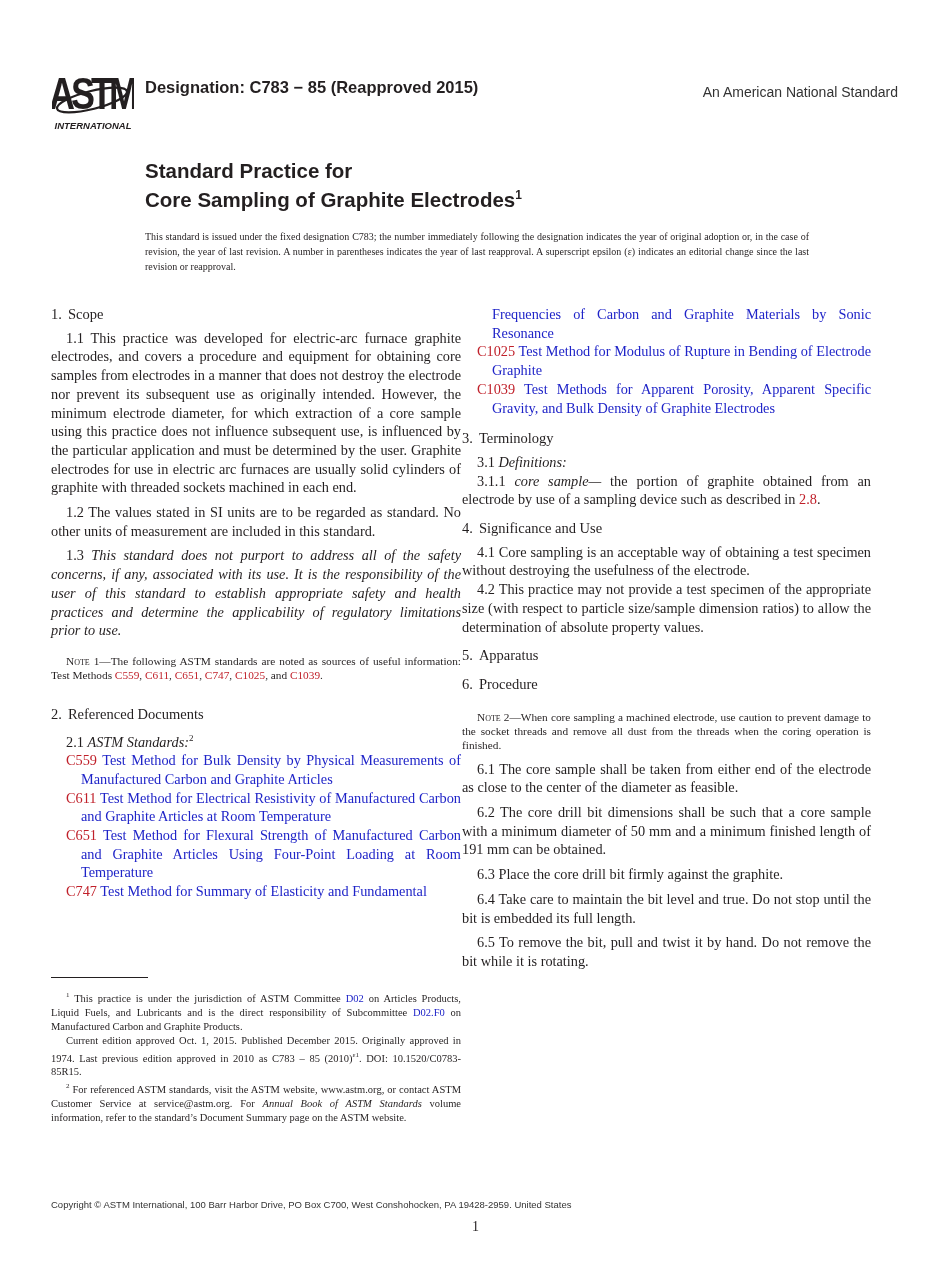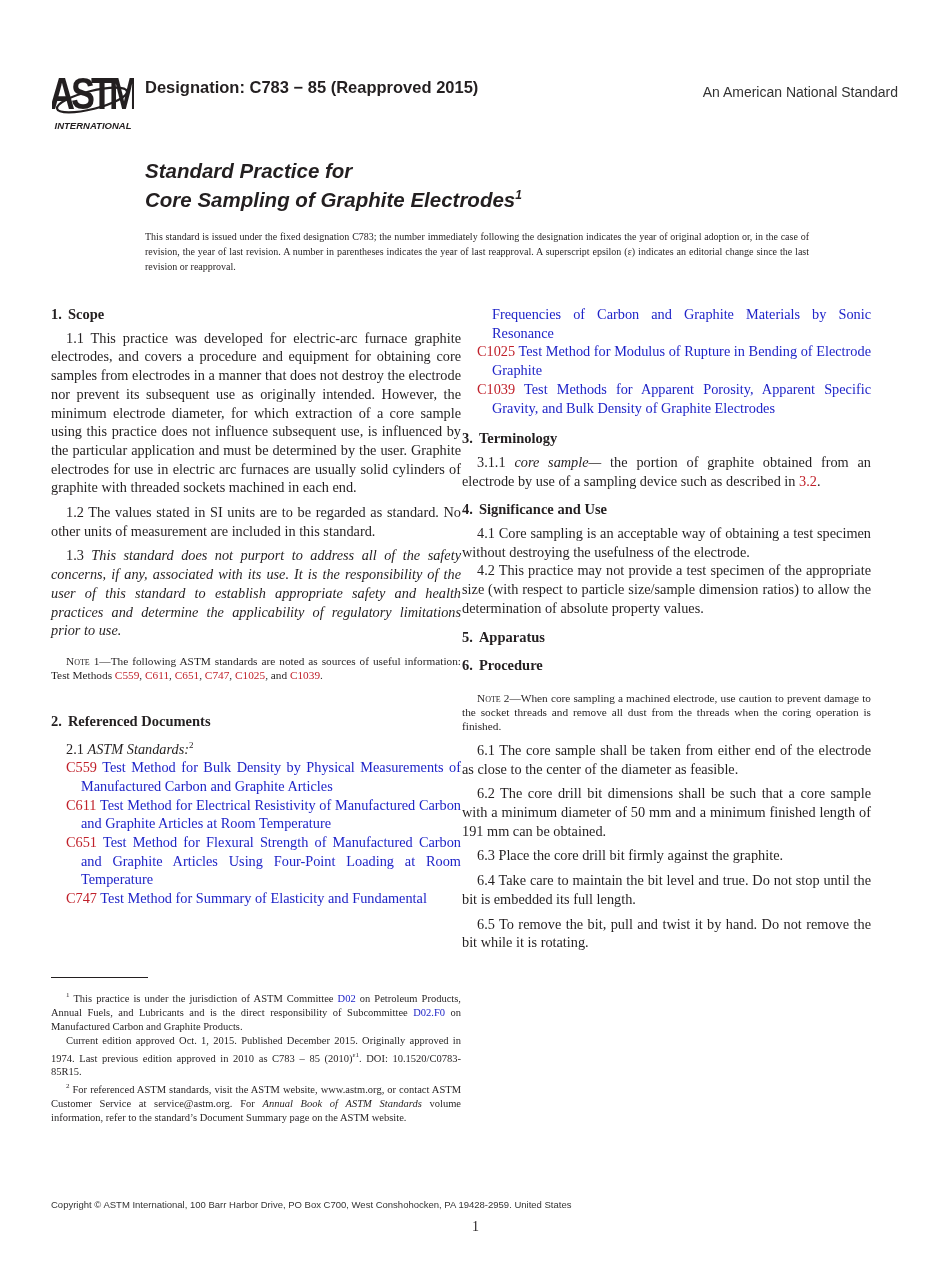--- a/index.html
+++ b/index.html
@@ -5,31 +5,31 @@
   html, body { margin: 0; padding: 0; background: #ffffff; }
   body { width: 950px; height: 1272px; position: relative; overflow: hidden;
          font-family: "Liberation Serif", "DejaVu Serif", serif; color: #231f20; }
   .sans { font-family: "Liberation Sans", "DejaVu Sans", sans-serif; }
   .abs { position: absolute; }
 
   
   #logo { left: 52px; top: 62px; width: 82px; height: 70px; }
   #designation { left: 145px; top: 78px; font-size: 16.5px; font-weight: bold; }
   #ans { right: 52px; top: 84px; font-size: 14px; color: #333; }
-  #title { left: 145px; top: 158px; font-size: 20.5px; font-weight: bold; line-height: 25px; font-style: italic; }
+  #title { left: 145px; top: 158px; font-size: 20.5px; font-weight: bold; line-height: 25px; }
   #title sup { font-size: 12px; }
   #intro { left: 145px; top: 229px; width: 664px; font-size: 10px; line-height: 15px;
            text-align: justify; color: #231f20; }
 
   
   .col { position: absolute; font-size: 14.3px; line-height: 18.7px; }
   #col-left { left: 51px; top: 305px; width: 410px; }
   #col-right { left: 462px; top: 305px; width: 409px; }
 
-  .h { font-weight: bold; font-size: 14.5px; margin: 0 0 5px 0; }
+  .h { font-weight: normal; font-size: 14.5px; margin: 0 0 5px 0; }
   .h span.num { margin-right: 6px; }
   .p { text-align: justify; text-indent: 15px; margin: 0 0 6px 0; }
   .p.tight { margin-bottom: 0; }
   .note { font-size: 11.3px; line-height: 14px; text-align: justify; text-indent: 15px; margin: 0 0 10px 0; }
   .sc { font-variant: small-caps; }
   .red { color: #c0202a; }
   .blue { color: #1f24c8; }
   .ref { padding-left: 30px; text-indent: -15px; text-align: justify; margin: 0; }
   .sec { margin-top: 12px; }
 
@@ -62,42 +62,43 @@
 
 <div id="intro" class="abs">This standard is issued under the fixed designation C783; the number immediately following the designation indicates the year of original adoption or, in the case of revision, the year of last revision. A number in parentheses indicates the year of last reapproval. A superscript epsilon (ε) indicates an editorial change since the last revision or reapproval.</div>
 
 <div id="col-left" class="col">
   <div class="h"><span class="num">1.</span><span>Scope</span></div>
   <p class="p">1.1 This practice was developed for electric-arc furnace graphite electrodes, and covers a procedure and equipment for obtaining core samples from electrodes in a manner that does not destroy the electrode nor prevent its subsequent use as originally intended. However, the minimum electrode diameter, for which extraction of a core sample using this practice does not influence subsequent use, is influenced by the particular application and must be determined by the user. Graphite electrodes for use in electric arc furnaces are usually solid cylinders of graphite with threaded sockets machined in each end.</p>
   <p class="p">1.2 The values stated in SI units are to be regarded as standard. No other units of measurement are included in this standard.</p>
   <p class="p"><span>1.3</span> <i>This standard does not purport to address all of the safety concerns, if any, associated with its use. It is the responsibility of the user of this standard to establish appropriate safety and health practices and determine the applicability of regulatory limitations prior to use.</i></p>
   <p class="note" style="margin-top:14px"><span class="sc">Note 1</span><span>—The following ASTM standards are noted as sources of useful information: Test Methods </span><a class="red">C559</a>, <a class="red">C611</a>, <a class="red">C651</a>, <a class="red">C747</a>, <a class="red">C1025</a>, <span>and</span> <a class="red">C1039</a><span>.</span></p>
 
-  <div class="h sec" style="margin-top:30px"><span class="num">2.</span><span>Referenced Documents</span></div>
+  <div class="h sec" style="margin-top:23px"><span class="num">2.</span><span>Referenced Documents</span></div>
   <p class="p tight"><span>2.1</span> <i>ASTM Standards:</i><sup style="font-size:9px">2</sup></p>
   <p class="ref"><span class="red">C559</span> <span class="blue">Test Method for Bulk Density by Physical Measurements of Manufactured Carbon and Graphite Articles</span></p>
   <p class="ref"><span class="red">C611</span> <span class="blue">Test Method for Electrical Resistivity of Manufactured Carbon and Graphite Articles at Room Temperature</span></p>
   <p class="ref"><span class="red">C651</span> <span class="blue">Test Method for Flexural Strength of Manufactured Carbon and Graphite Articles Using Four-Point Loading at Room Temperature</span></p>
   <p class="ref"><span class="red">C747</span> <span class="blue">Test Method for Summary of Elasticity and Fundamental</span></p>
 </div>
 
 <div id="fn-rule" class="abs"></div>
 <div id="footnotes" class="abs">
-  <p><sup style="font-size:7px">1</sup><span> This practice is under the jurisdiction of ASTM Committee </span><a class="blue">D02</a><span> on Petroleum Products, Annual Fuels, and Lubricants and is the direct responsibility of Subcommittee </span><a class="blue">D02.F0</a><span> on Manufactured Carbon and Graphite Products.</span></p>
+  <p><sup style="font-size:7px">1</sup><span> This practice is under the jurisdiction of ASTM Committee </span><a class="blue">D02</a><span> on Articles Products, Liquid Fuels, and Lubricants and is the direct responsibility of Subcommittee </span><a class="blue">D02.F0</a><span> on Manufactured Carbon and Graphite Products.</span></p>
   <p><span>Current edition approved Oct. 1, 2015. Published December 2015. Originally approved in 1974. Last previous edition approved in 2010 as C783 – 85 (2010)</span><sup style="font-size:7px">ε1</sup><span>. DOI: 10.1520/C0783-85R15.</span></p>
   <p><sup style="font-size:7px">2</sup><span> For referenced ASTM standards, visit the ASTM website, www.astm.org, or contact ASTM Customer Service at service@astm.org. For </span><i>Annual Book of ASTM Standards</i><span> volume information, refer to the standard’s Document Summary page on the ASTM website.</span></p>
 </div>
 
 <div id="col-right" class="col">
   <p class="ref" style="text-indent:0"><span class="blue">Frequencies of Carbon and Graphite Materials by Sonic Resonance</span></p>
   <p class="ref"><span class="red">C1025</span> <span class="blue">Test Method for Modulus of Rupture in Bending of Electrode Graphite</span></p>
   <p class="ref"><span class="red">C1039</span> <span class="blue">Test Methods for Apparent Porosity, Apparent Specific Gravity, and Bulk Density of Graphite Electrodes</span></p>
 
   <div class="h" style="margin-top:12px"><span class="num">3.</span><span>Terminology</span></div>
-  <p class="p"><span>3.1.1</span> <i>core sample—</i><span> the portion of graphite obtained from an electrode by use of a sampling device such as described in </span><a class="red">3.2</a><span>.</span></p>
+  <p class="p tight"><span>3.1</span> <i>Definitions:</i></p>
+  <p class="p"><span>3.1.1</span> <i>core sample—</i><span> the portion of graphite obtained from an electrode by use of a sampling device such as described in </span><a class="red">2.8</a><span>.</span></p>
 
   <div class="h" style="margin-top:10px"><span class="num">4.</span><span>Significance and Use</span></div>
   <p class="p tight">4.1 Core sampling is an acceptable way of obtaining a test specimen without destroying the usefulness of the electrode.</p>
   <p class="p">4.2 This practice may not provide a test specimen of the appropriate size (with respect to particle size/sample dimension ratios) to allow the determination of absolute property values.</p>
 
   <div class="h" style="margin-top:10px"><span class="num">5.</span><span>Apparatus</span></div>
 
   <div class="h" style="margin-top:10px; margin-bottom:16px"><span class="num">6.</span><span>Procedure</span></div>
   <p class="note" style="margin-bottom:8px"><span class="sc">Note 2</span><span>—When core sampling a machined electrode, use caution to prevent damage to the socket threads and remove all dust from the threads when the coring operation is finished.</span></p>
   <p class="p">6.1 The core sample shall be taken from either end of the electrode as close to the center of the diameter as feasible.</p>

